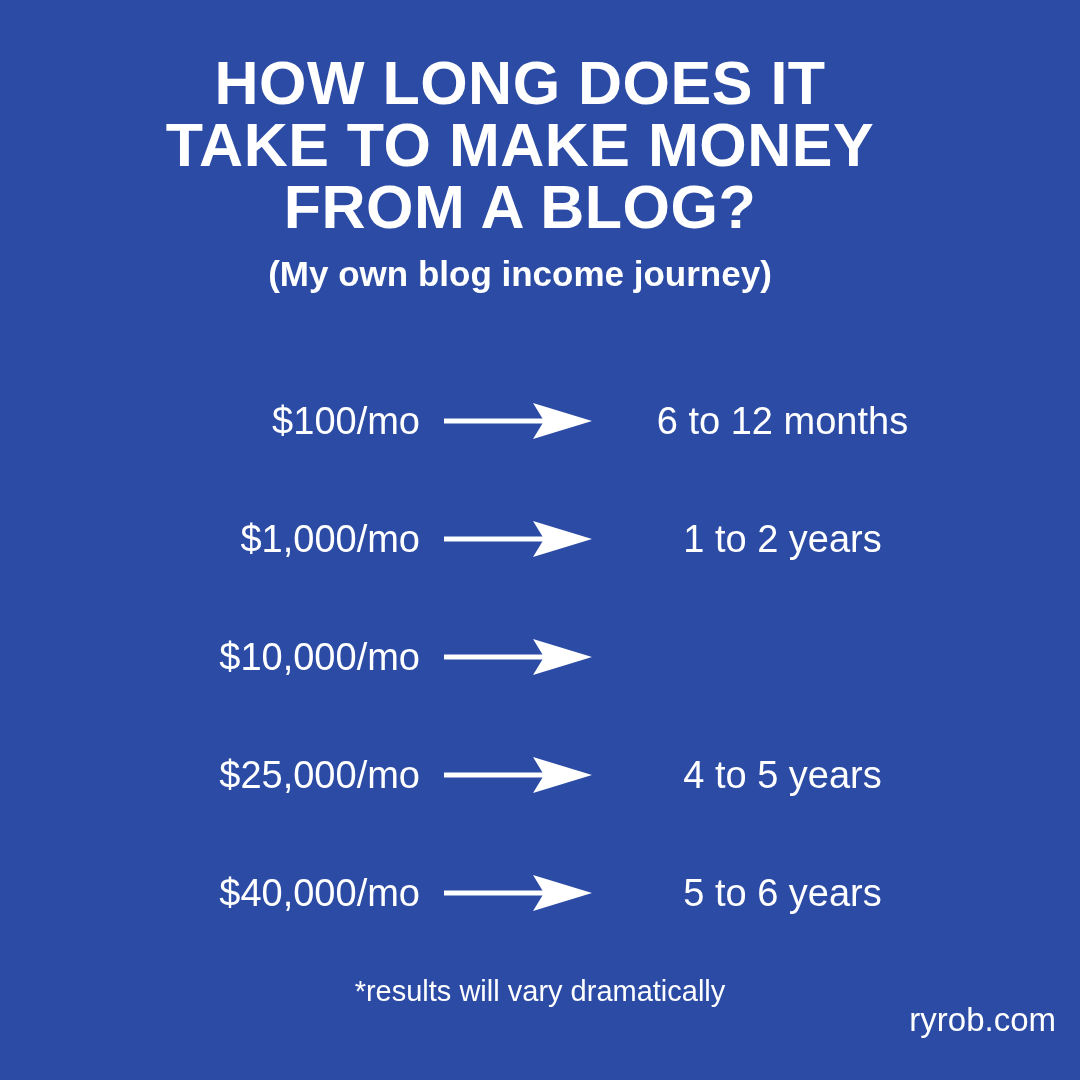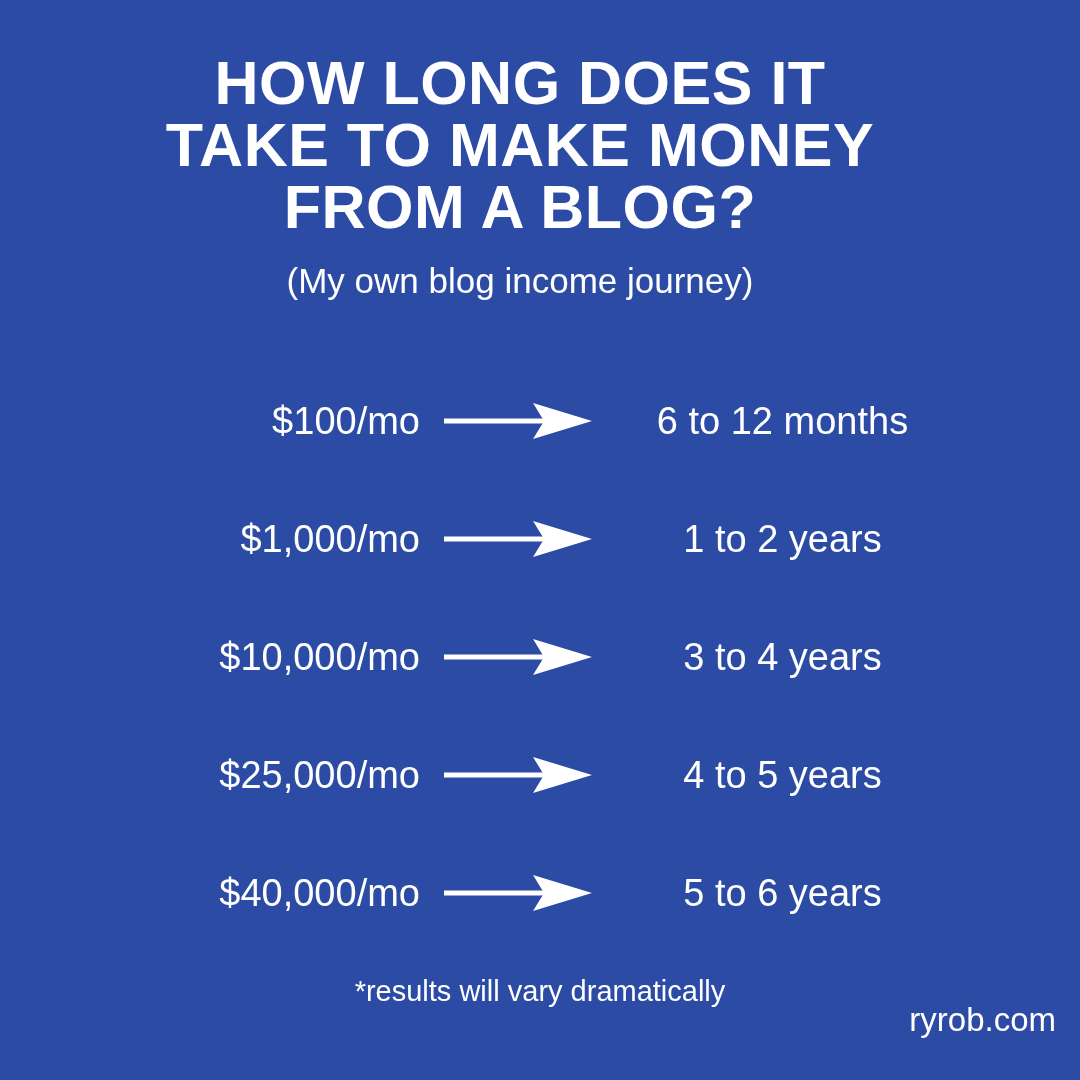--- a/index.html
+++ b/index.html
@@ -32,23 +32,23 @@
   }
   .title-line {
     font-size: 61px;
     font-weight: bold;
     line-height: 62px;
     letter-spacing: 0.5px;
     color: #ffffff;
     white-space: nowrap;
   }
   #subtitle {
-    margin-top: 22px;
+    margin-top: 15px;
     font-size: 35px;
-    font-weight: 400;
+    font-weight: 700;
     line-height: 42px;
     color: #ffffff;
     white-space: nowrap;
   }
 
   
   #rows {
     position: absolute;
     top: 362px;
     left: 0;
@@ -158,21 +158,20 @@
     </div>
 
     <div class="row">
       <div class="amount">$10,000/mo</div>
       <div class="arrow">
         <svg viewBox="0 0 155 44" xmlns="http://www.w3.org/2000/svg" aria-hidden="true">
           <rect x="4" y="19.5" width="100" height="5" fill="#ffffff"></rect>
           <path d="M 93 4 L 152 22 L 93 40 L 104 22 Z" fill="#ffffff"></path>
         </svg>
       </div>
-      <div class="duration">3 to 4 years</div>
     </div>
 
     <div class="row">
       <div class="amount">$25,000/mo</div>
       <div class="arrow">
         <svg viewBox="0 0 155 44" xmlns="http://www.w3.org/2000/svg" aria-hidden="true">
           <rect x="4" y="19.5" width="100" height="5" fill="#ffffff"></rect>
           <path d="M 93 4 L 152 22 L 93 40 L 104 22 Z" fill="#ffffff"></path>
         </svg>
       </div>

